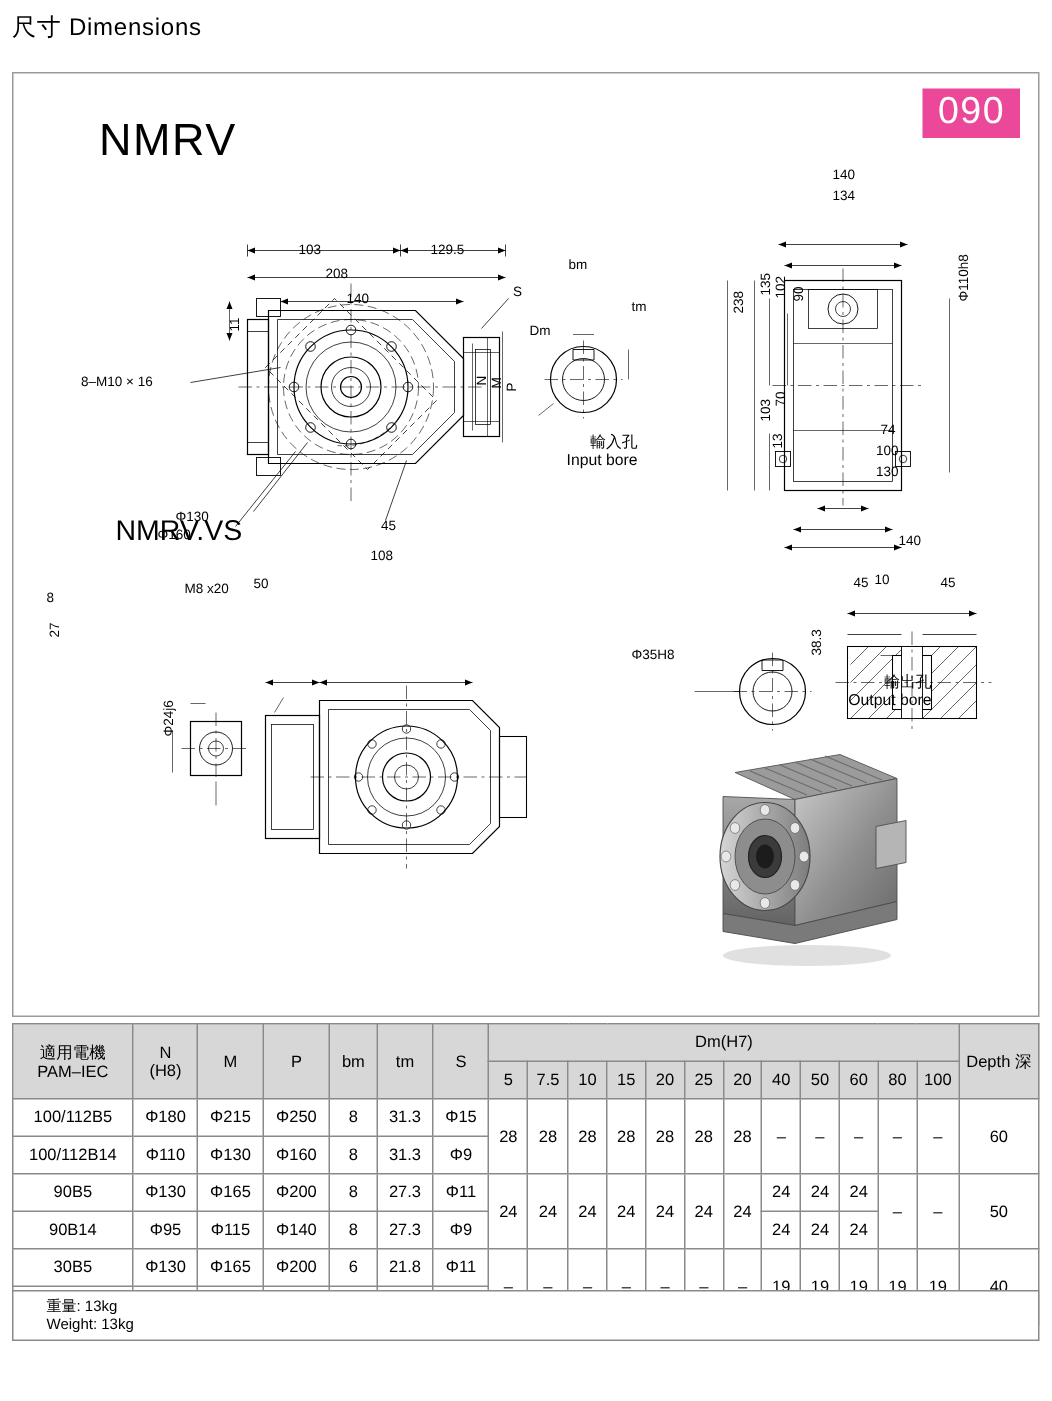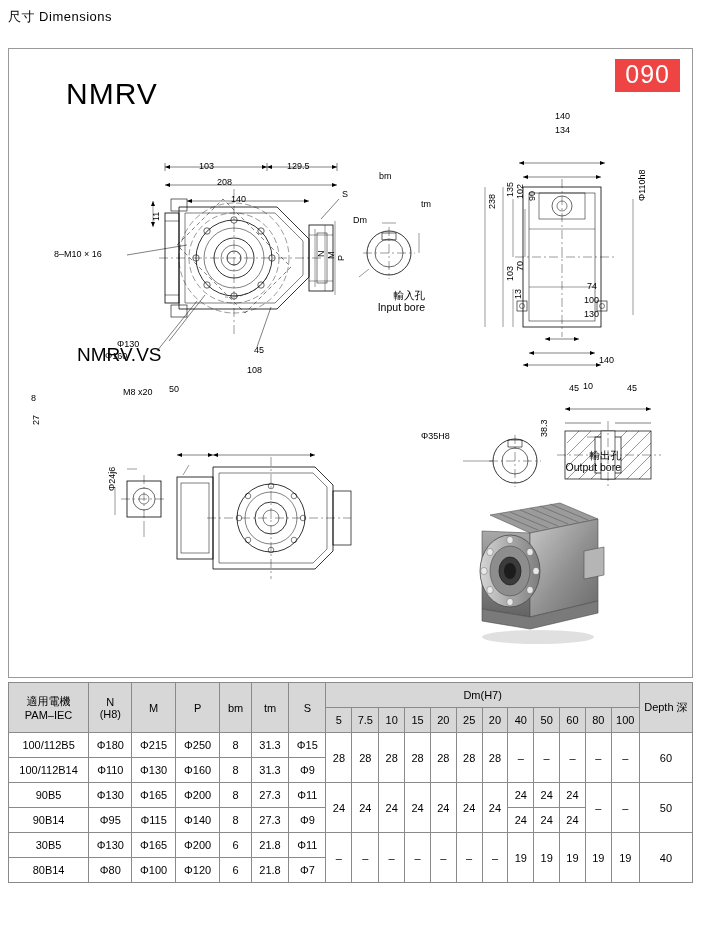--- a/index.html
+++ b/index.html
@@ -17,21 +17,21 @@
   }
   .page {
     position: relative;
     width: 701px;
     height: 934px;
   }
   .page-title {
     position: absolute;
     left: 8px;
     top: 8px;
-    font-size: 13px;
+    font-size: 16px;
     color: #000;
     letter-spacing: 0.5px;
   }
   .drawing-box {
     position: absolute;
     left: 8px;
     top: 48px;
     width: 685px;
     height: 630px;
     border: 1px solid #9a9a9a;
@@ -48,21 +48,21 @@
   .model-name-2 {
     position: absolute;
     left: 68px;
     top: 295px;
     font-size: 19px;
   }
   .size-badge {
     position: absolute;
     right: 12px;
     top: 10px;
-    background: #ef4444;
+    background: #ec4899;
     color: #fff;
     font-size: 25px;
     padding: 1px 10px 3px 10px;
     letter-spacing: 1px;
     font-family: "Liberation Sans", sans-serif;
   }
   .caption {
     position: absolute;
     font-size: 10.5px;
     text-align: right;
@@ -639,14 +639,20 @@
           <td>Φ100</td>
           <td>Φ120</td>
           <td>6</td>
           <td>21.8</td>
           <td>Φ7</td>
         </tr>
       </tbody>
     </table>
   </div>
 
+  <div class="weight-box">
+    <div class="weight-text">
+      <div>重量: 13kg</div>
+      <div>Weight: 13kg</div>
+    </div>
+  </div>
 
 </div>
 
 </body></html>

